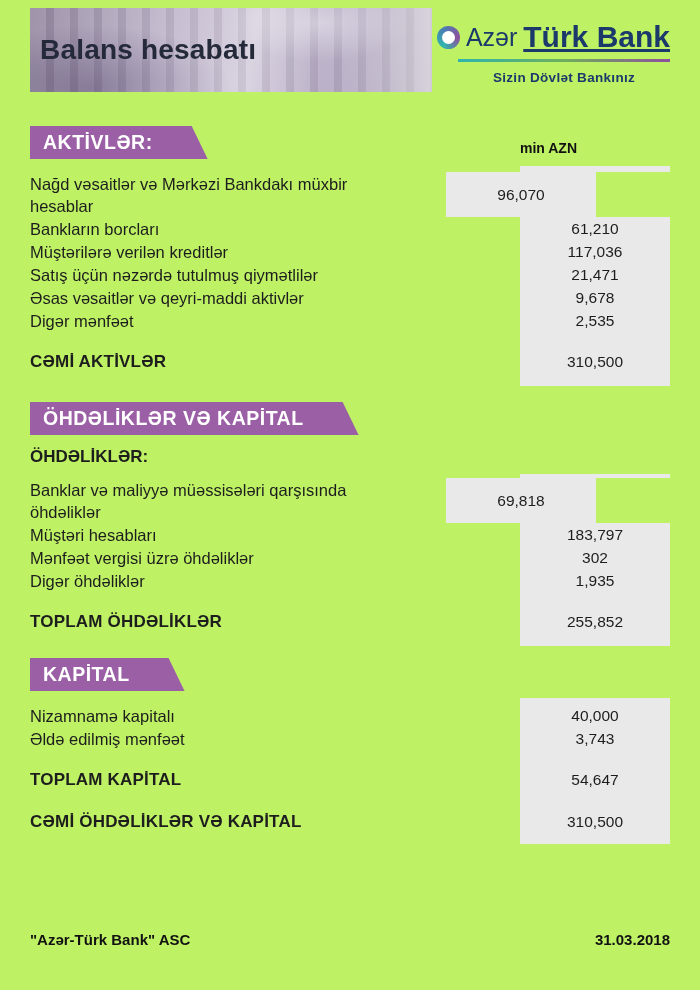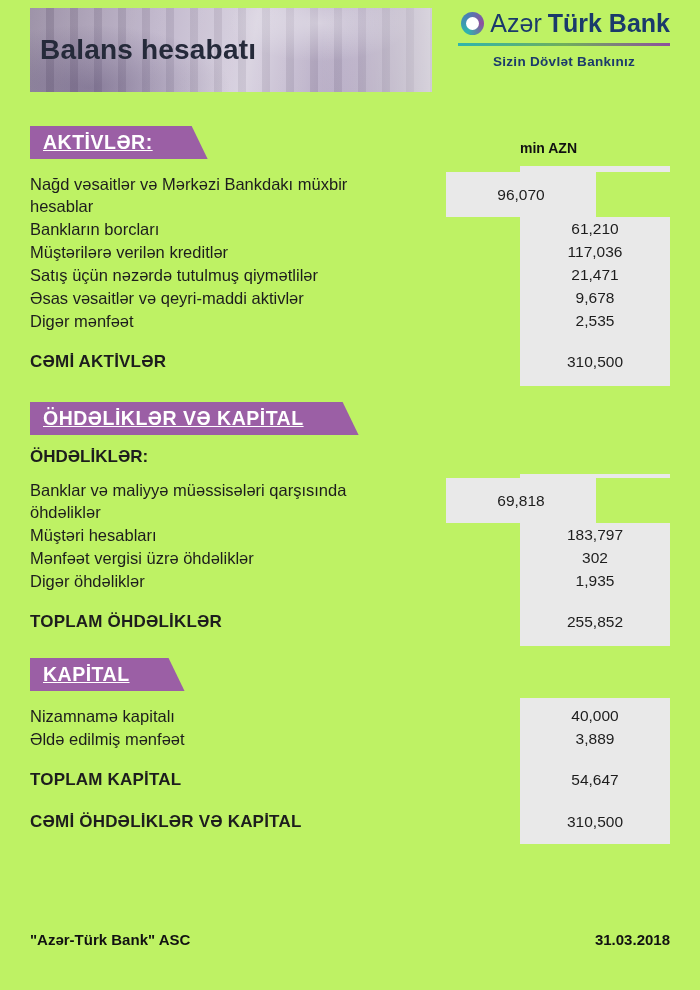--- a/index.html
+++ b/index.html
@@ -15,38 +15,37 @@
       radial-gradient(130px 55px at 72% 18%, rgba(255,255,255,.38), transparent 70%),
       radial-gradient(200px 90px at 15% 95%, rgba(55,40,85,.35), transparent 70%),
       repeating-linear-gradient(90deg, rgba(255,255,255,.10) 0 16px, rgba(0,0,0,0.05) 16px 24px),
       linear-gradient(100deg,#93879f 0%, #bdb3c9 32%, #d6cfde 55%, #a79ab8 80%, #80728f 100%);
     display:flex; align-items:center;
   }
   .hero::after { content:""; position:absolute; right:0; top:0; bottom:0; width:110px;
     background:linear-gradient(90deg, rgba(255,255,255,0), rgba(255,255,255,.65)); }
   .page-title { position:relative; z-index:2; padding-left:10px; font-size:28px; font-weight:bold; color:#252a3a; letter-spacing:.2px; }
 
-  .logo { position:absolute; top:9px; right:30px; width:212px; }
+  .logo { position:absolute; top:20px; right:30px; width:212px; }
   .brand-row { display:flex; align-items:center; justify-content:flex-end; gap:6px; white-space:nowrap; }
   .logo-swirl { width:23px; height:23px; border-radius:50%; flex:0 0 auto;
     background:conic-gradient(from 210deg,#2fb5ad,#4a7fb5,#8e4f9e,#2fb5ad); position:relative; }
   .logo-swirl::after { content:""; position:absolute; inset:5px; background:#fff; border-radius:50%; }
   .brand-left  { font-size:25px; font-weight:normal; color:#1b3a6b; }
-  .brand-right { font-size:25px; font-weight:bold;   color:#1b3a6b; }
+  .brand-right { font-size:30px; font-weight:bold;   color:#1b3a6b;text-decoration:underline; }
   .brand-rule { height:3px; margin-top:5px; background:linear-gradient(90deg,#2fb5ad,#6fae5c,#8e4f9e); }
   .tagline { margin-top:8px; text-align:center; font-size:13.5px; font-weight:bold; color:#1b3a6b; letter-spacing:.3px; }
 
   
   .bar-wrap { margin-left:30px; }
   .bar {
     width:fit-content; height:33px; display:flex; align-items:center;
     padding:0 55px 0 13px; background:#9b5fa5; color:#fff;
     font-size:19.5px; font-weight:bold; letter-spacing:.5px;
     clip-path:polygon(0 0, calc(100% - 16px) 0, 100% 100%, 0 100%);
-    text-decoration:underline;
   }
   .bar1 { margin-top:20px; }
   .bar2 { margin-top:16px; }
   .bar3 { margin-top:12px; }
 
   .unit-label { position:absolute; top:140px; right:30px; width:150px; text-align:left;
     font-size:14px; font-weight:bold; color:#111; }
 
   
   .rows { margin:7px 30px 0 30px; }
@@ -189,21 +188,21 @@
       <div class="trow sp6">
           <div class="lbl"></div>
           <div class="val"></div>
         </div>
       <div class="trow single">
         <div class="lbl">Nizamnamə kapitalı</div>
         <div class="val">40,000</div>
       </div>
       <div class="trow single">
         <div class="lbl">Əldə edilmiş mənfəət</div>
-        <div class="val">3,889</div>
+        <div class="val">3,743</div>
       </div>
       <div class="trow sp16">
           <div class="lbl"></div>
           <div class="val"></div>
         </div>
       <div class="trow total">
         <div class="lbl">TOPLAM KAPİTAL</div>
         <div class="val">54,647</div>
       </div>
       <div class="trow sp14">

